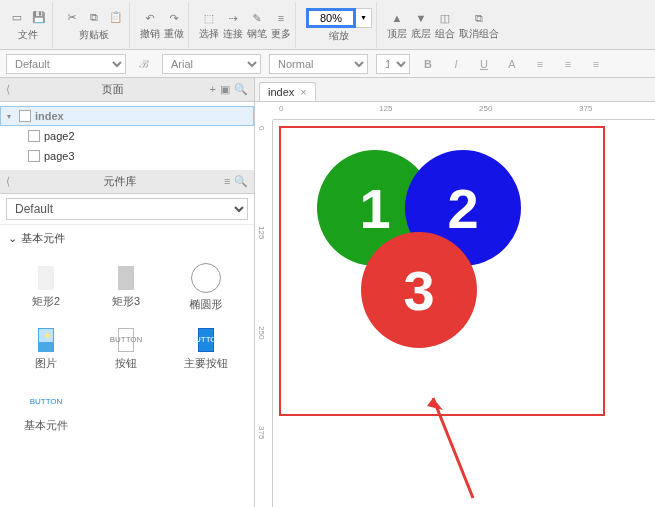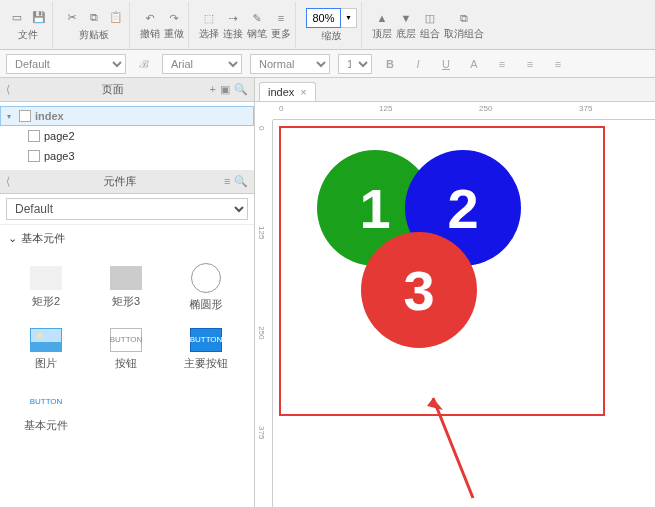--- a/index.html
+++ b/index.html
@@ -7,28 +7,28 @@
 
 
 .toolbar { background: #f0f0f0; border-bottom: 1px solid #ccc; height: 50px; display: flex; align-items: flex-start; padding: 2px 4px; gap: 6px; }
 .tb-group { display: flex; flex-direction: column; align-items: center; gap: 1px; padding: 0 4px; border-right: 1px solid #ddd; height: 46px; justify-content: center; }
 .tb-group:last-child { border-right: none; }
 .tb-icons { display: flex; gap: 4px; align-items: center; }
 .tb-icon { width: 18px; height: 18px; display: flex; align-items: center; justify-content: center; opacity: .6; cursor: pointer; }
 .tb-label { font-size: 10px; color: #666; }
 .tb-sub { display: flex; flex-direction: column; align-items: center; }
 .zoom-row { display:flex; align-items:center;}
-.zoom-input { width: 35px; height: 20px; border: 1px solid #3b82f6; background: #fff; font-size: 11px; text-align: center; }
+.zoom-input { width: 50px; height: 20px; border: 3px solid #3b82f6; background: #fff; font-size: 11px; text-align: center; }
 .zoom-btn { width: 16px; height: 20px; border: 1px solid #ccc; border-left:none; background: #fff; font-size:8px; cursor:pointer;}
 
 
 .propbar { background: #f7f7f7; border-bottom: 1px solid #ccc; height: 28px; display: flex; align-items: center; padding: 0 6px; gap: 8px; }
 .sel { height: 20px; border: 1px solid #ccc; background: #fff; font-size: 11px; padding: 0 4px; color:#888;}
 .sel.wide { width: 120px; }
-.sel.mid { width: 80px; }
+.sel.mid { width: 99px; }
 .sel.small { width: 34px; }
 .icon-btn { width: 20px; height: 20px; border: 1px solid transparent; display: flex; align-items: center; justify-content: center; opacity:.4; cursor:pointer;}
 
 
 .main { display: flex; height: calc(507px - 78px); }
 
 
 .left { width: 255px; border-right: 1px solid #ccc; display: flex; flex-direction: column; background: #fff; }
 .panel-head { background: #e9e9e9; border-bottom: 1px solid #ccc; height: 24px; display: flex; align-items: center; padding: 0 6px; font-size: 11px; color: #555; justify-content: space-between;}
 .panel-head .title { flex:1; text-align:center; }
@@ -38,21 +38,21 @@
 .tree-row { display: flex; align-items: center; height: 20px; padding: 0 6px; gap: 4px; cursor:pointer;}
 .tree-row.sel { background: #e5f1fb; border: 1px solid #99c9ef; }
 .tree-row .indent1 { width: 18px; }
 .tree-row .caret { width: 8px; font-size: 8px; color:#888;}
 .tree-row .pg { width: 12px; height: 12px; border: 1px solid #aaa; background: #fff; }
 .lib-select-row { padding: 4px 6px; border-bottom: 1px solid #eee;}
 .lib-select { width: 100%; height: 22px; border: 1px solid #ccc; background:#fff; font-size:12px; padding:0 4px; color:#555;}
 .lib-cat { padding: 6px 8px; font-size: 11px; color: #444; display:flex; align-items:center; gap:4px;}
 .widgets { display: flex; flex-wrap: wrap; padding: 4px 6px; gap: 0; }
 .widget { width: 80px; height: 62px; display: flex; flex-direction: column; align-items: center; justify-content: center; gap: 4px; cursor:pointer;}
-.widget .shape { width: 32px; height: 24px; }
+.widget .shape { width: 16px; height: 24px; }
 .widget .lbl { font-size: 11px; color: #555; }
 .rect-line { border: 1px solid #999; }
 .rect-lite { background: #f0f0f0; }
 .rect-fill { background: #ccc; }
 .circle { width: 30px; height: 30px; border: 1px solid #999; border-radius: 50%; }
 .img-ico { background: linear-gradient(#bfe3ff 60%, #4aa8e6 60%); border:1px solid #4aa8e6; position:relative;}
 .img-ico::after{content:""; position:absolute; left:6px; top:4px; width:5px; height:5px; background:#ffe680; border-radius:50%;}
 .placeholder { border:1px solid #999; position:relative;}
 .placeholder::before,.placeholder::after{content:""; position:absolute; left:0; top:0; right:0; bottom:0;}
 .placeholder::before{background:linear-gradient(to top right, transparent calc(50% - .5px), #999, transparent calc(50% + .5px));}

